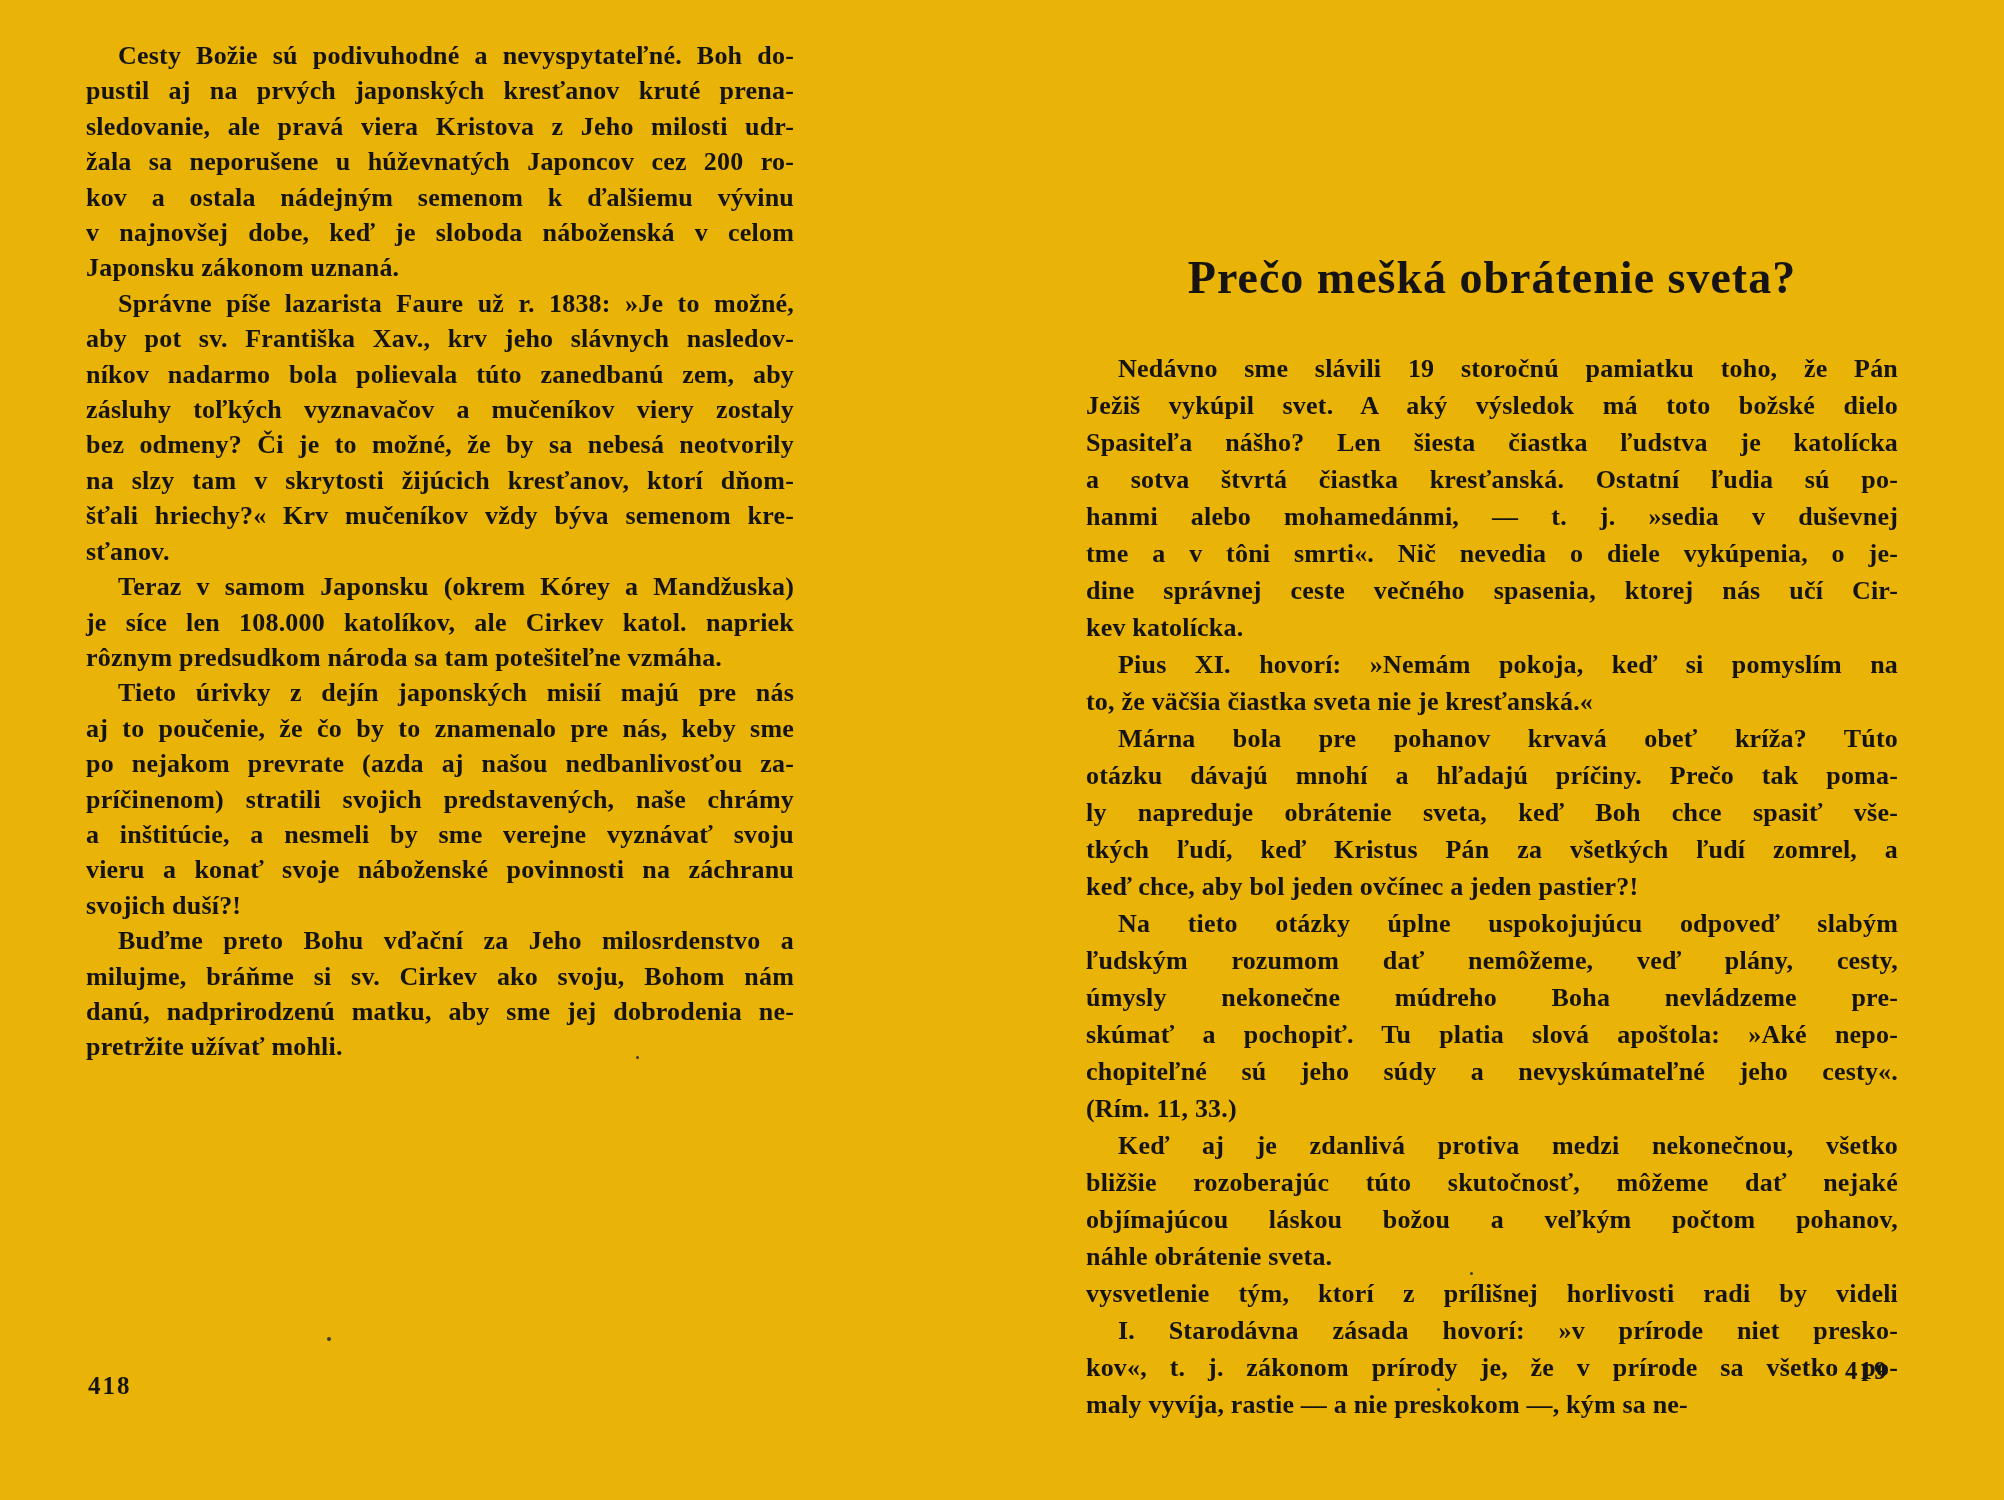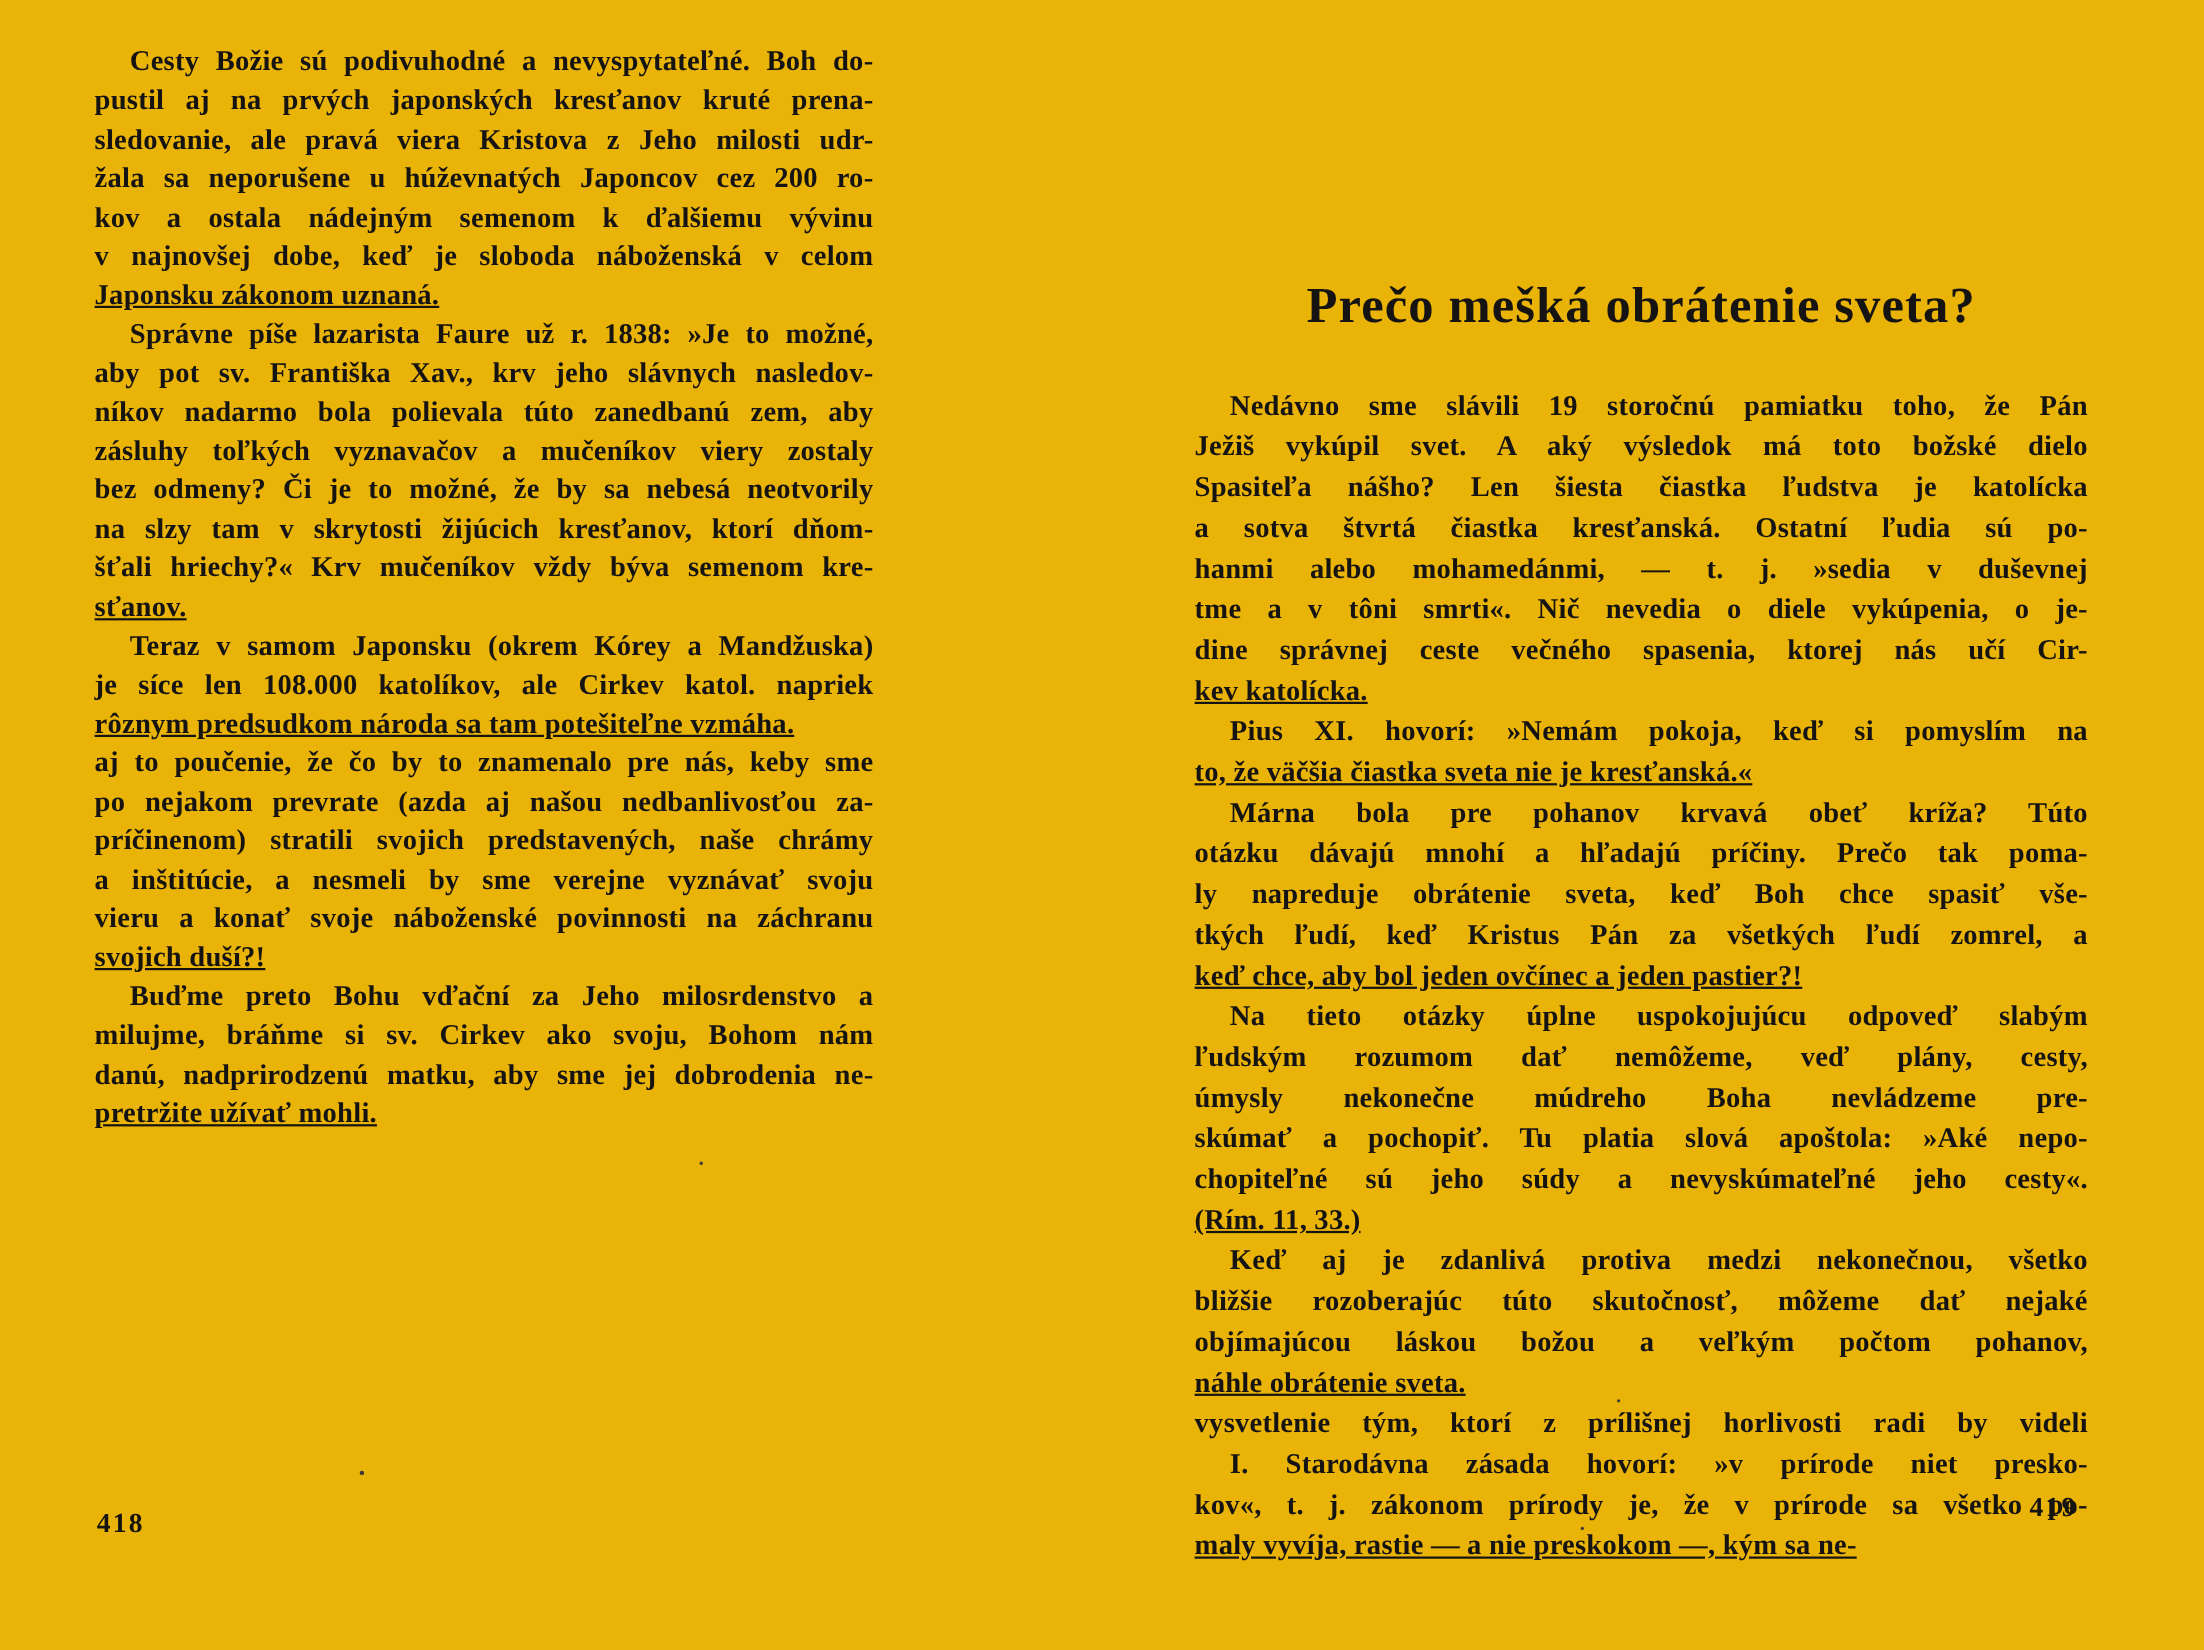--- a/index.html
+++ b/index.html
@@ -20,21 +20,21 @@
     font-size:26px;
     text-align:justify;
     text-align-last:justify;
     text-justify:inter-word;
     white-space:nowrap;
     letter-spacing:0.2px;
   }
   .page-left  .line{line-height:35.4px;}
   .page-right .line{line-height:37px;}
   .line.first{padding-left:32px;}
-  .line.last{text-align-last:left;text-decoration:underline;}
+  .line.last{text-align-last:left;}
   .chapter-title{
     margin:0 0 46px 0;
     font-size:46px;
     font-weight:bold;
     line-height:52px;
     text-align:center;
     letter-spacing:1px;
     white-space:nowrap;
   }
   .page-num{
@@ -77,20 +77,21 @@
           <div class="line">na slzy tam v skrytosti žijúcich kresťanov, ktorí dňom-</div>
           <div class="line">šťali hriechy?« Krv mučeníkov vždy býva semenom kre-</div>
           <div class="line last">sťanov.</div>
         </div>
         <div class="para">
           <div class="line first">Teraz v samom Japonsku (okrem Kórey a Mandžuska)</div>
           <div class="line">je síce len 108.000 katolíkov, ale Cirkev katol. napriek</div>
           <div class="line last">rôznym predsudkom národa sa tam potešiteľne vzmáha.</div>
         </div>
         <div class="para">
+          <div class="line first">Tieto úrivky z dejín japonských misií majú pre nás</div>
           <div class="line">aj to poučenie, že čo by to znamenalo pre nás, keby sme</div>
           <div class="line">po nejakom prevrate (azda aj našou nedbanlivosťou za-</div>
           <div class="line">príčinenom) stratili svojich predstavených, naše chrámy</div>
           <div class="line">a inštitúcie, a nesmeli by sme verejne vyznávať svoju</div>
           <div class="line">vieru a konať svoje náboženské povinnosti na záchranu</div>
           <div class="line last">svojich duší?!</div>
         </div>
         <div class="para">
           <div class="line first">Buďme preto Bohu vďační za Jeho milosrdenstvo a</div>
           <div class="line">milujme, bráňme si sv. Cirkev ako svoju, Bohom nám</div>

